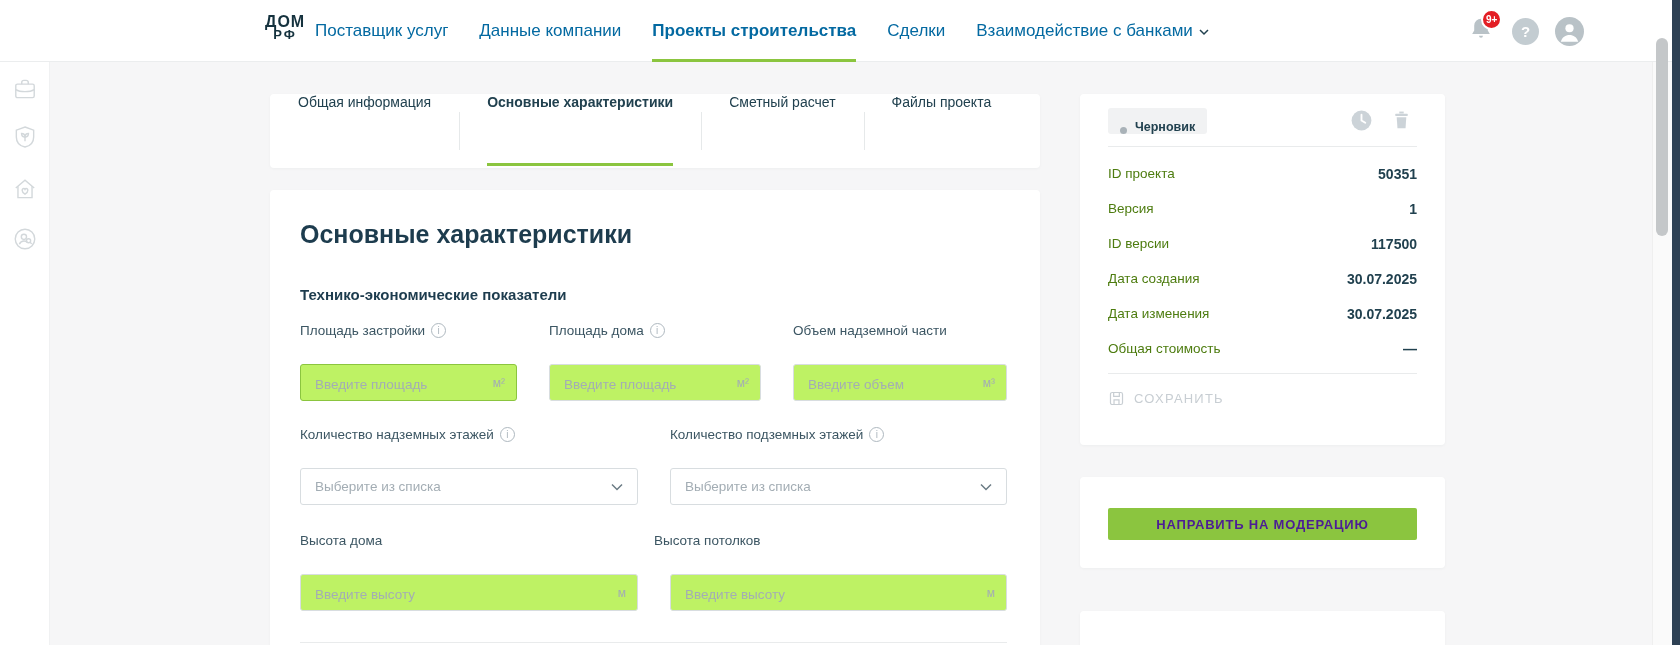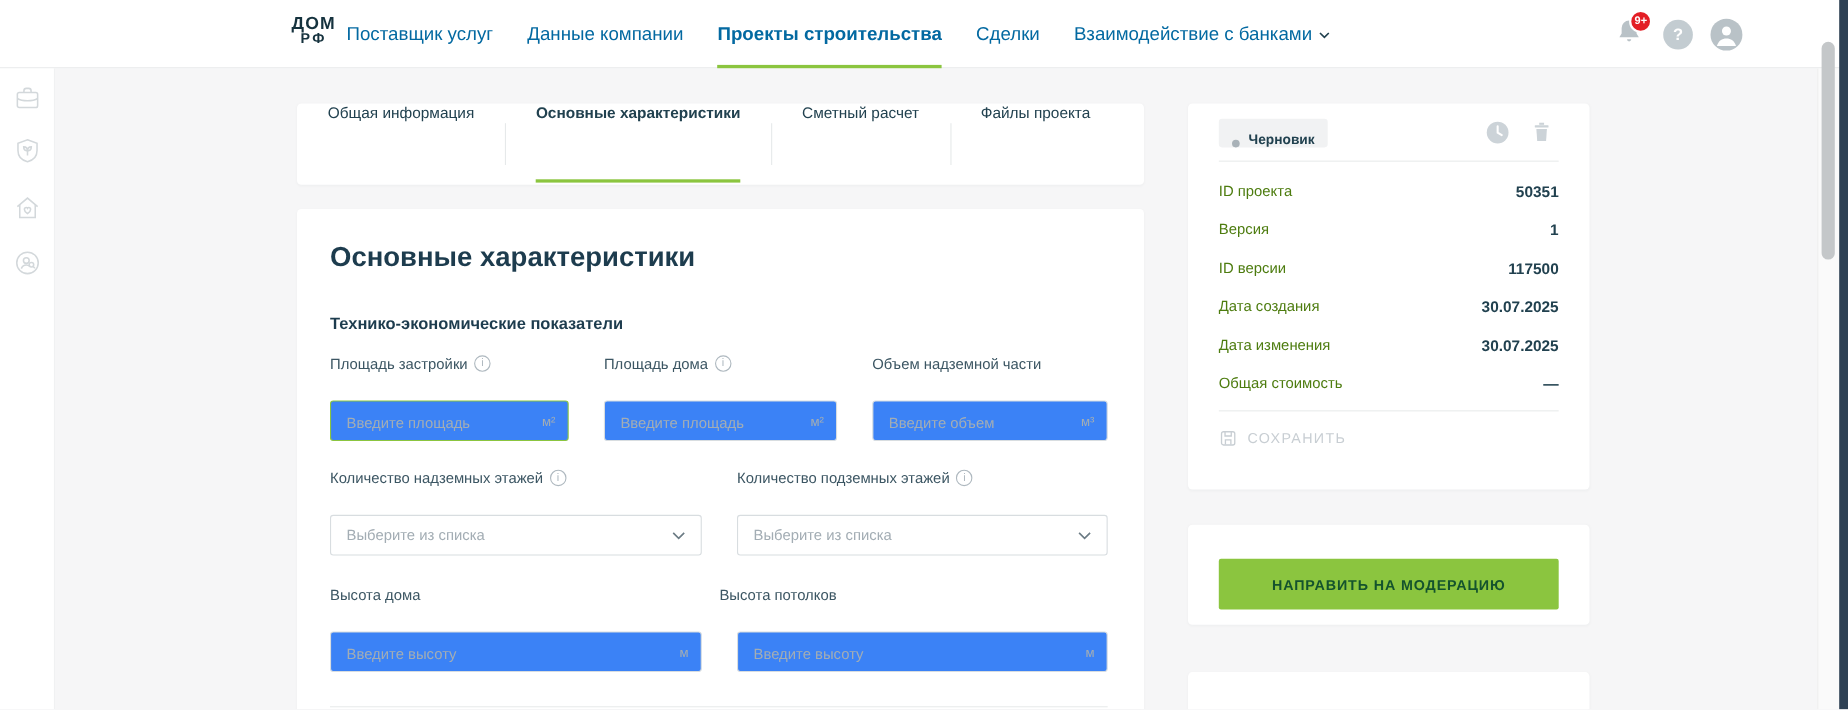--- a/index.html
+++ b/index.html
@@ -39,42 +39,42 @@
   .tab.active { font-weight:700; }
   .tab.active::after { content:""; position:absolute; left:28px; right:28px; bottom:2px; height:3px; background:#8bc53f; }
 
   
   .form-card { position:absolute; left:270px; top:190px; width:770px; height:455px; background:#fff; border-radius:4px 4px 0 0; box-shadow:0 1px 3px rgba(25,42,52,.04); }
   .page-title { position:absolute; left:30px; top:30px; font-size:25px; font-weight:700; color:#1d3c4e; }
   .section-title { position:absolute; left:30px; top:96px; font-size:15px; font-weight:700; color:#1d3c4e; }
   .f-label { position:absolute; font-size:13.5px; color:#3c5663; display:flex; align-items:center; gap:6px; white-space:nowrap; }
   .info-icon { width:15px; height:15px; border:1px solid #aeb8bf; border-radius:50%; color:#aeb8bf; font-size:10px; line-height:13px; text-align:center; font-style:normal; display:inline-block; }
   .field { position:absolute; height:37px; }
-  .field input { width:100%; height:100%; border:1px solid #d8dde0; border-radius:3px; padding:4px 34px 0 14px; font-size:13.5px; color:#1d3c4e; font-family:inherit; outline:none; background:#3b82f6; }
+  .field input { width:100%; height:100%; border:1px solid #d8dde0; border-radius:3px; padding:4px 34px 0 14px; font-size:13.5px; color:#1d3c4e; font-family:inherit; outline:none; background:#bef264; }
   .field input::placeholder { color:#a3adb4; }
   .field.focused input { border:1.5px solid #8bc53f; }
   .unit { position:absolute; right:12px; top:50%; transform:translateY(-50%); font-size:12px; color:#a3adb4; pointer-events:none; }
   .selectbox { position:absolute; height:37px; border:1px solid #d8dde0; border-radius:3px; background:#fff; display:flex; align-items:center; padding:0 14px; font-size:13.5px; color:#a3adb4; cursor:pointer; justify-content:space-between; }
   .hr { position:absolute; height:1px; background:#e9ebec; }
 
   
   .panel-card { position:absolute; left:1080px; width:365px; background:#fff; border-radius:4px; box-shadow:0 1px 3px rgba(25,42,52,.04); }
   .info-card { top:94px; height:351px; }
   .status-badge { position:absolute; left:28px; top:14px; height:26px; background:#f1f2f3; border-radius:3px; display:flex; align-items:flex-end; gap:8px; padding:0 12px; font-size:12.5px; font-weight:600; color:#21414f; }
   .status-dot { width:7px; height:7px; border-radius:50%; background:#a9b2b8; }
   .icon-btn { position:absolute; top:13px; width:26px; height:26px; cursor:pointer; display:flex; align-items:center; justify-content:center; }
   .div1 { top:52px; left:28px; right:28px; }
   .info-row { position:absolute; left:28px; right:28px; height:35px; display:flex; align-items:center; justify-content:space-between; }
   .info-row .lbl { font-size:13.5px; color:#4d7c0f; }
   .info-row .val { font-size:14px; font-weight:700; color:#21414f; }
   .div2 { top:279px; left:28px; right:28px; }
   .save-btn { position:absolute; left:28px; top:290px; height:28px; display:flex; align-items:center; gap:9px; color:#c8ced3; font-size:13px; font-weight:400; letter-spacing:1.2px; cursor:default; }
 
   .action-card { top:477px; height:91px; }
-  .submit-btn { position:absolute; left:28px; right:28px; top:31px; height:46px; background:#8bc53f; border:none; border-radius:2px; color:#14532d; font-family:inherit; font-size:13px; font-weight:700; letter-spacing:0.8px; cursor:pointer; }
+  .submit-btn { position:absolute; left:28px; right:28px; top:31px; height:32px; background:#8bc53f; border:none; border-radius:2px; color:#4c1d95; font-family:inherit; font-size:13px; font-weight:700; letter-spacing:0.8px; cursor:pointer; }
   .extra-card { top:611px; height:60px; border-radius:4px 4px 0 0; }
 
   svg { display:block; }
 </style>
 </head>
 <body>
 
 <div class="screen">
 
   <header>

